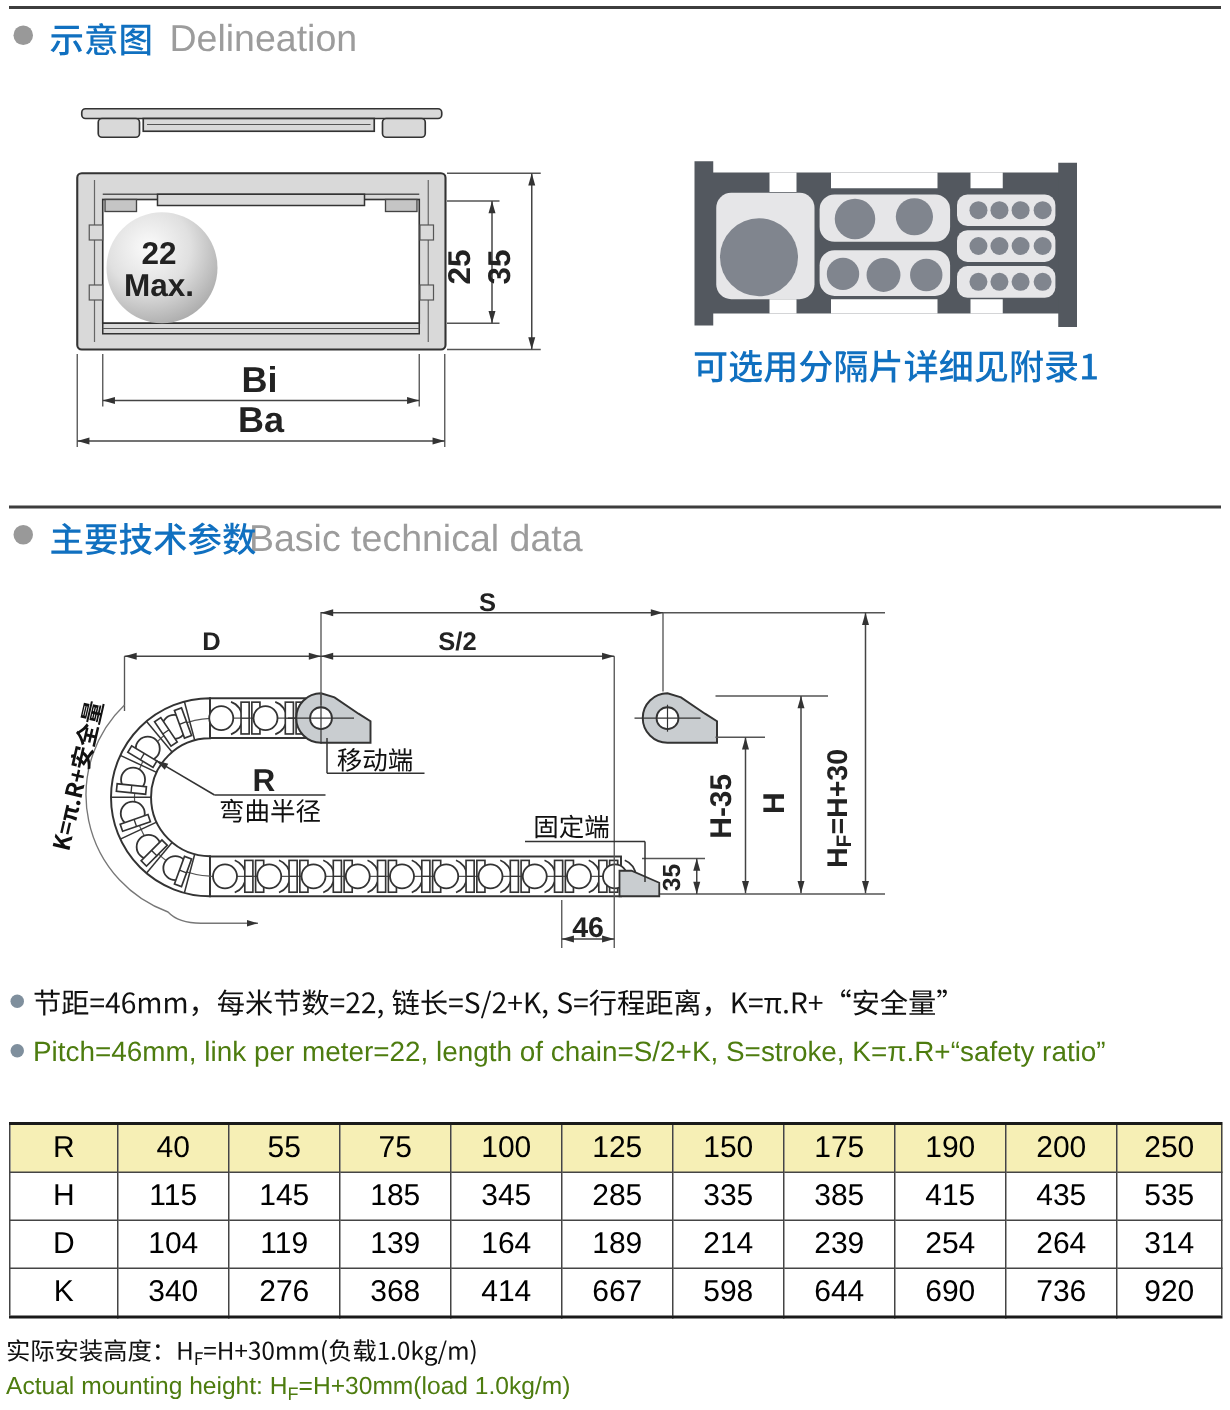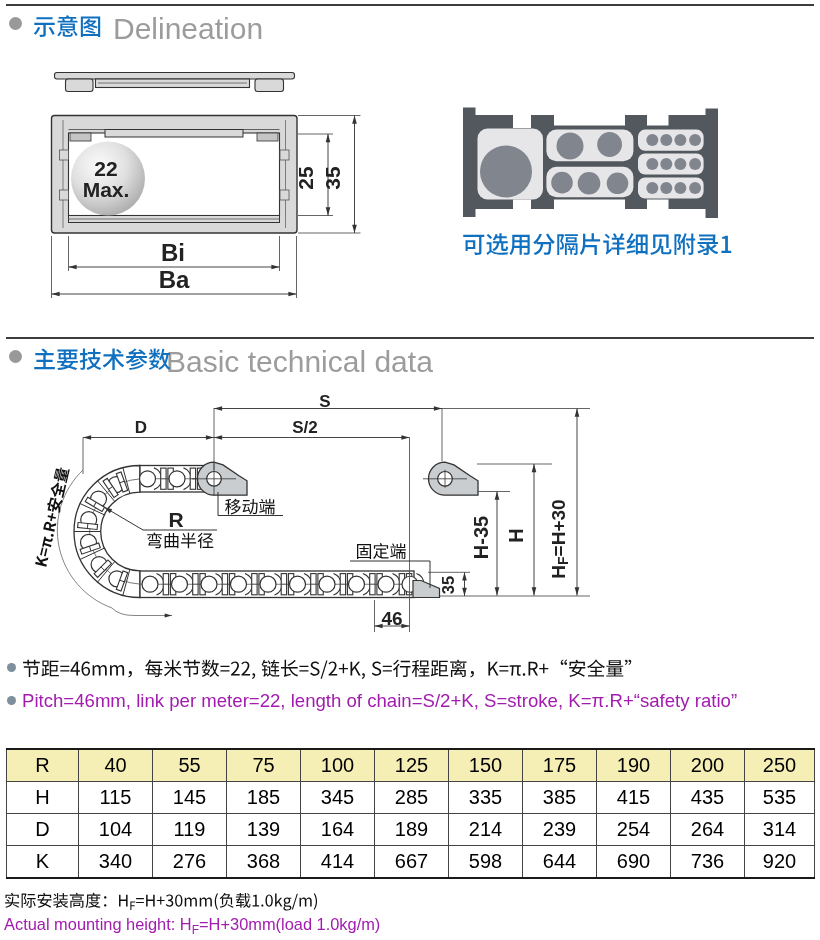--- a/index.html
+++ b/index.html
@@ -1,22 +1,22 @@
 <!DOCTYPE html>
 <html><head><meta charset="utf-8">
 <style>
 html,body{margin:0;padding:0;background:#fff;}
 body{width:820px;height:940px;font-family:"Liberation Sans",sans-serif;}
 .page{position:relative;width:820px;height:940px;overflow:hidden;}
 .abs{position:absolute;}
 .hline{position:absolute;left:6px;width:808px;height:2px;background:#3d3d3d;}
 .bullet{position:absolute;width:13px;height:13px;border-radius:50%;background:#999;}
-.enhead{position:absolute;font-size:30px;color:#9c9c9c;white-space:nowrap;}
+.enhead{position:absolute;font-size:25px;color:#9c9c9c;white-space:nowrap;}
 .sb{position:absolute;width:9px;height:9px;border-radius:50%;background:#7f8f9d;}
-.para{position:absolute;font-size:18.6px;color:#a21caf;white-space:nowrap;}
+.para{position:absolute;font-size:18.6px;color:#4d7c0f;white-space:nowrap;}
 table.t{position:absolute;left:6px;top:748px;width:808px;border-collapse:collapse;table-layout:fixed;font-size:20px;color:#000;}
 table.t td{border:1px solid #444;text-align:center;padding:0;height:31px;}
 table.t tr.r td{background:#f6efb5;}
 table.t{border-top:2.5px solid #1a1a1a;border-bottom:2.5px solid #1a1a1a;}
 sub.f{font-size:12px;}
 </style></head>
 <body>
 <div class="page">
   <div class="hline" style="top:4px;"></div>
   <div class="bullet" style="left:9px;top:17px;"></div>

